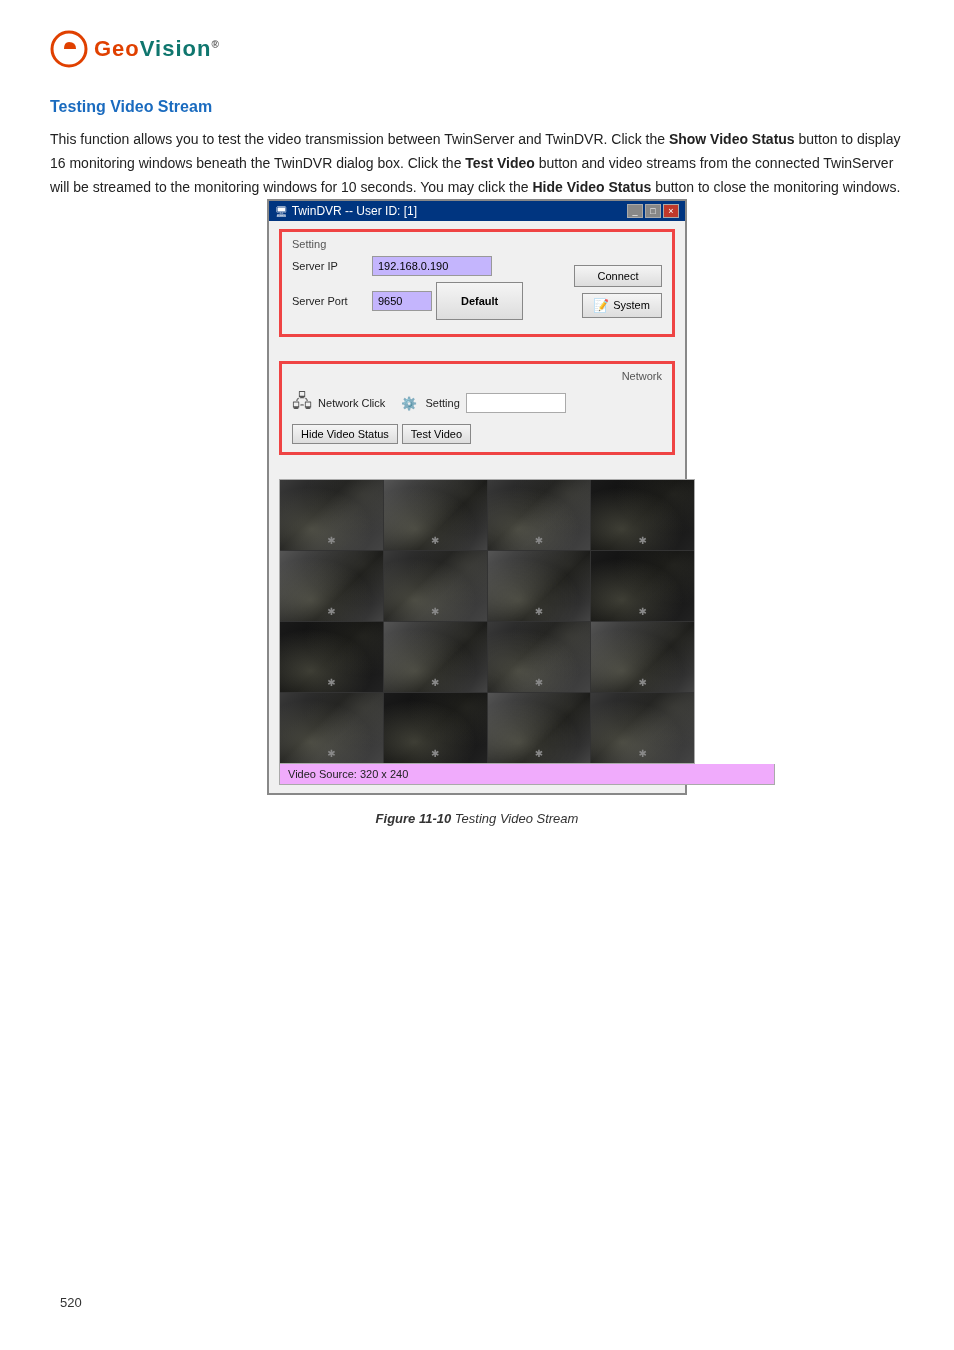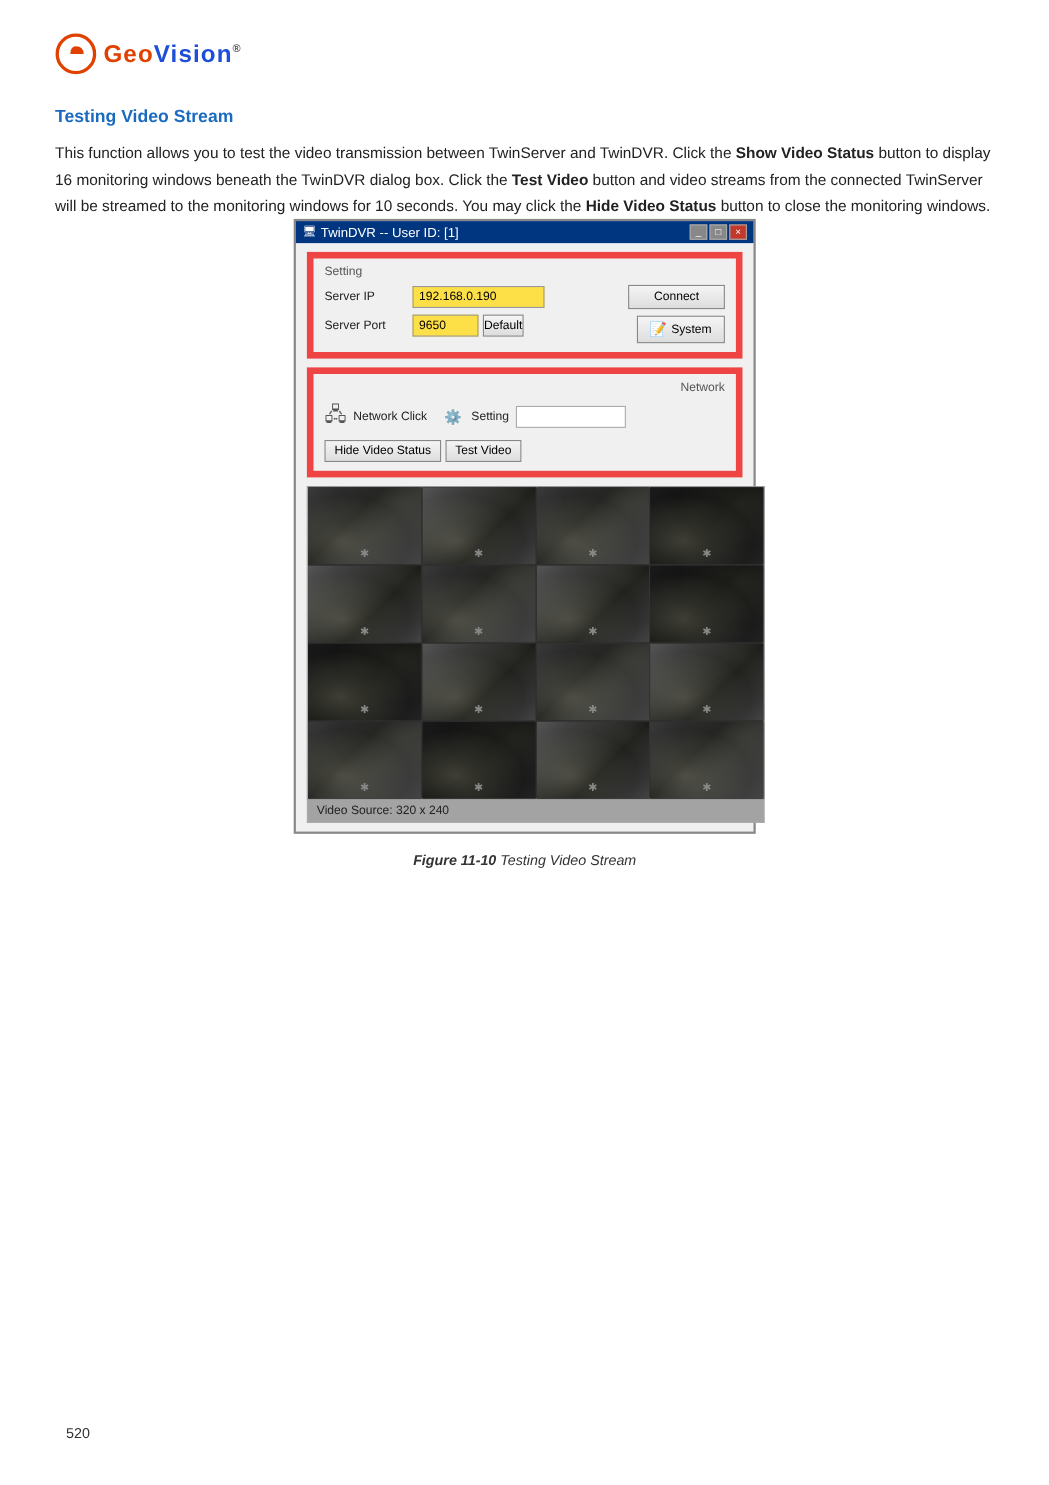--- a/index.html
+++ b/index.html
@@ -97,55 +97,56 @@
       justify-content: center;
       cursor: pointer;
     }
 
     .dialog-content {
       padding: 8px 10px;
     }
 
     
     .fieldset-group {
-      border: 6px solid #ef4444;
-      margin-bottom: 8px;
+      border: 3px solid #ef4444;
+      margin-bottom: 24px;
       padding: 6px 10px 8px 10px;
     }
     .field-row {
       display: flex;
       align-items: center;
       margin-bottom: 6px;
     }
     .field-label {
       width: 80px;
       font-size: 11px;
       color: #222;
     }
     .field-input {
       border: 1px solid #999;
-      background: #fde047;
+      background: #c4b5fd;
       padding: 2px 5px;
       font-size: 11px;
       height: 20px;
     }
     .field-input-ip {
       width: 120px;
     }
     .field-input-port {
       width: 60px;
     }
     .btn-small {
       border: 1px solid #888;
       background: linear-gradient(to bottom, #f5f5f5, #ddd);
-      padding: 2px 0;
-      font-size: 11px;
-      cursor: pointer;
-      height: 20px;
+      padding: 2px 24px;
+      font-size: 11px;
+      cursor: pointer;
+      height: 38px;
       margin-left: 4px;
+      font-weight: bold;
     }
 
     
     .right-buttons {
       display: flex;
       flex-direction: column;
       align-items: flex-end;
       gap: 6px;
       margin-left: 10px;
     }
@@ -262,25 +263,25 @@
       bottom: 4px;
       left: 50%;
       transform: translateX(-50%);
       font-size: 10px;
       color: #888;
       z-index: 2;
     }
 
     
     .video-source-area {
-      width: 416px;
+      width: 496px;
       margin: 0 auto;
       border: 1px solid #aaa;
       border-top: none;
-      background: #a3a3a3;
+      background: #f0abfc;
       padding: 4px 8px;
       font-size: 11px;
     }
 
     
     .figure-caption {
       text-align: center;
       font-size: 13px;
       font-style: italic;
       margin-top: 10px;
@@ -301,21 +302,21 @@
   </style>
 </head>
 <body>
 
 <div class="logo-area">
   <svg class="logo-icon" viewBox="0 0 38 38">
     <circle cx="19" cy="19" r="17" fill="none" stroke="#e04000" stroke-width="3"></circle>
     <path d="M14 19 Q14 12 19 12 Q26 12 26 19 L19 19 Z" fill="#e04000"></path>
   </svg>
   <div class="logo-text">
-    <span style="color:#e04000">Geo</span><span style="color:#1d4ed8">Vision</span><sup style="font-size:10px; color:#555">®</sup>
+    <span style="color:#e04000">Geo</span><span style="color:#0f766e">Vision</span><sup style="font-size:10px; color:#555">®</sup>
   </div>
 </div>
 
 <div class="section-title">Testing Video Stream</div>
 
 <p class="body-text">
   <span>This function allows you to test the video transmission between TwinServer and TwinDVR. Click the</span> <strong>Show Video Status</strong> <span>button to display 16 monitoring windows beneath the TwinDVR dialog box. Click the</span> <strong>Test Video</strong> <span>button and video streams from the connected TwinServer will be streamed to the monitoring windows for 10 seconds. You may click the</span> <strong>Hide Video Status</strong> <span>button to close the monitoring windows.</span>
 </p>
 
 <div class="dialog-wrapper">

